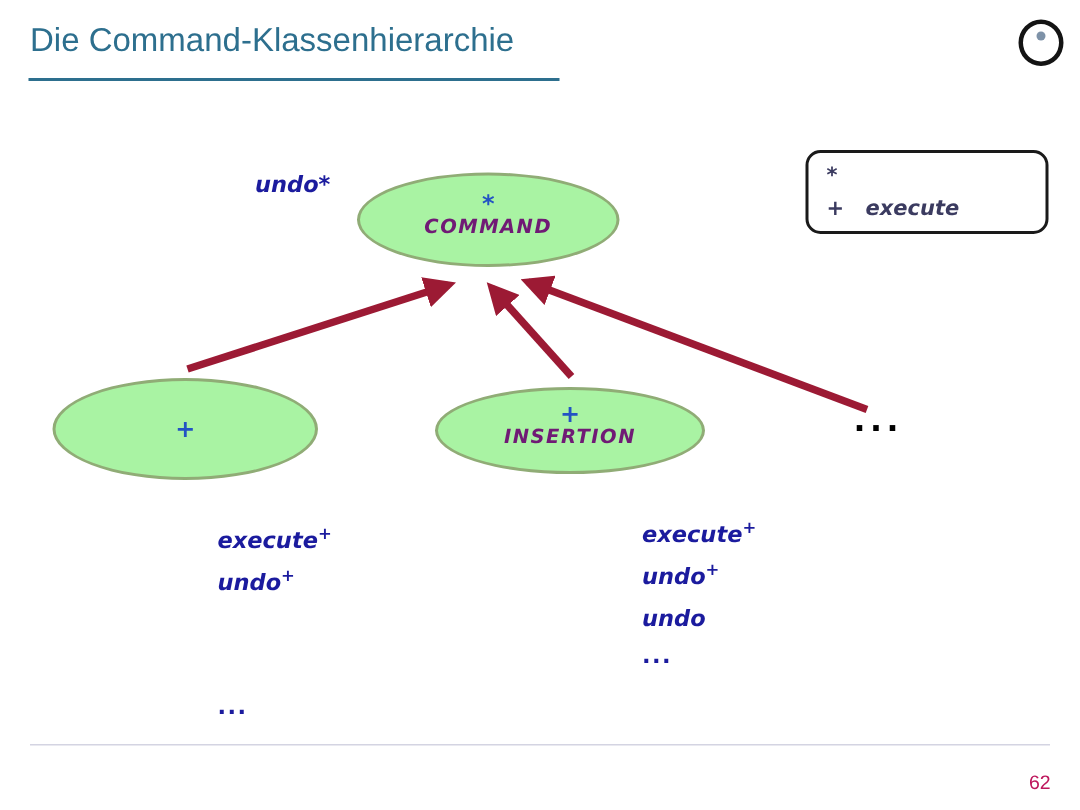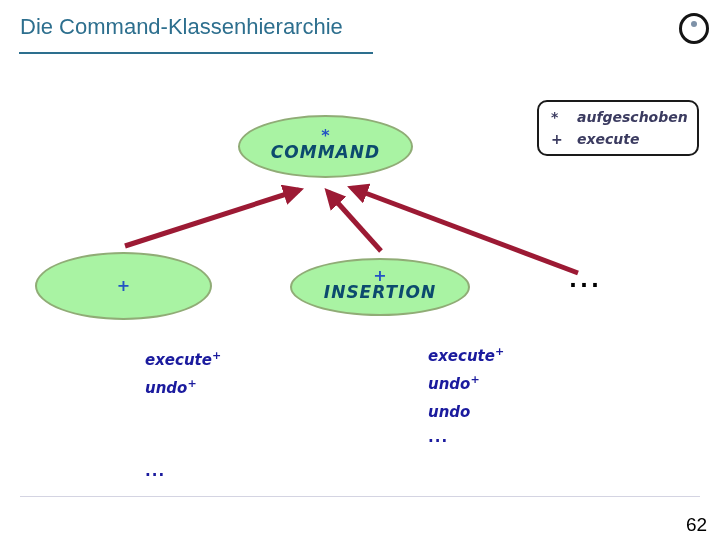--- a/index.html
+++ b/index.html
@@ -38,42 +38,42 @@
   .more { position:absolute; color:#1B1B9E; font-weight:700; font-size:15px;
           letter-spacing:1px; font-family:"DejaVu Sans", sans-serif; }
 
   
   .ellipse { position:absolute; border-radius:50%; background:#A9F3A3;
              border:2px solid #90AC76; box-sizing:border-box;
              display:flex; flex-direction:column; align-items:center;
              justify-content:center; }
   .ellipse .mark { color:#2353C4; font-weight:700; font-size:16px; line-height:10px;
                    font-style:italic; font-family:"DejaVu Sans", sans-serif; }
-  .ellipse .cls  { color:#0c4a6e; font-weight:600; font-size:17px; font-style:italic;
+  .ellipse .cls  { color:#701a75; font-weight:600; font-size:13px; font-style:italic;
                    letter-spacing:1px; line-height:22px;
                    font-family:"DejaVu Sans", sans-serif; }
   .el-command   { left:238px; top:115px; width:175px; height:63px; }
   .el-removal   { left:35px;  top:252px; width:177px; height:68px; }
   .el-insertion { left:290px; top:258px; width:180px; height:58px; }
 
   .cmd-features { left:170px; top:100px; line-height:37px; }
 
   .dots-black { position:absolute; left:569px; top:268px; color:#000;
                 font-weight:700; font-size:21px; letter-spacing:3px;
                 font-family:"DejaVu Sans", sans-serif; }
 
   
   .arrows { position:absolute; left:0; top:0; width:720px; height:540px;
             pointer-events:none; }
 
   
   .footer-rule { position:absolute; left:20px; top:496px; width:680px; height:1px;
                  background:#D4D4E2; }
-  .page-number { position:absolute; left:686px; top:514px; font-size:19px;
-                 color:#000000; font-family:"Liberation Sans", sans-serif; }
+  .page-number { position:absolute; left:686px; top:514px; font-size:13px;
+                 color:#be185d; font-family:"Liberation Sans", sans-serif; }
 </style>
 </head>
 <body>
 
 <div class="slide">
 
   <h1 class="title">Die Command-Klassenhierarchie</h1>
   <div class="title-rule"></div>
 
   <div class="logo">
@@ -85,31 +85,31 @@
       <marker id="ah" viewBox="0 0 4 4" refX="3" refY="2" markerWidth="4.2" markerHeight="4.2" orient="auto">
         <path d="M0,0 L4,2 L0,4 Z" fill="#9C1A34"></path>
       </marker>
     </defs>
     <line x1="125" y1="246" x2="299" y2="190" stroke="#9C1A34" stroke-width="5" marker-end="url(#ah)"></line>
     <line x1="381" y1="251" x2="328" y2="192" stroke="#9C1A34" stroke-width="5" marker-end="url(#ah)"></line>
     <line x1="578" y1="273" x2="352" y2="188" stroke="#9C1A34" stroke-width="5" marker-end="url(#ah)"></line>
   </svg>
 
   <div class="feat-block cmd-features">
+    <div class="feat"><span>undo*</span><sup></sup></div>
   </div>
 
   <div class="ellipse el-command">
     <span class="mark">*</span>
     <span class="cls">COMMAND</span>
   </div>
 
   <div class="legend">
     <div class="legend-row">
       <span class="legend-sym">*</span>
-      <span>aufgeschoben</span>
     </div>
     <div class="legend-row">
       <span class="legend-sym">+</span>
       <span>execute</span>
     </div>
   </div>
 
   <div class="ellipse el-removal">
     <span class="mark">+</span>
   </div>

